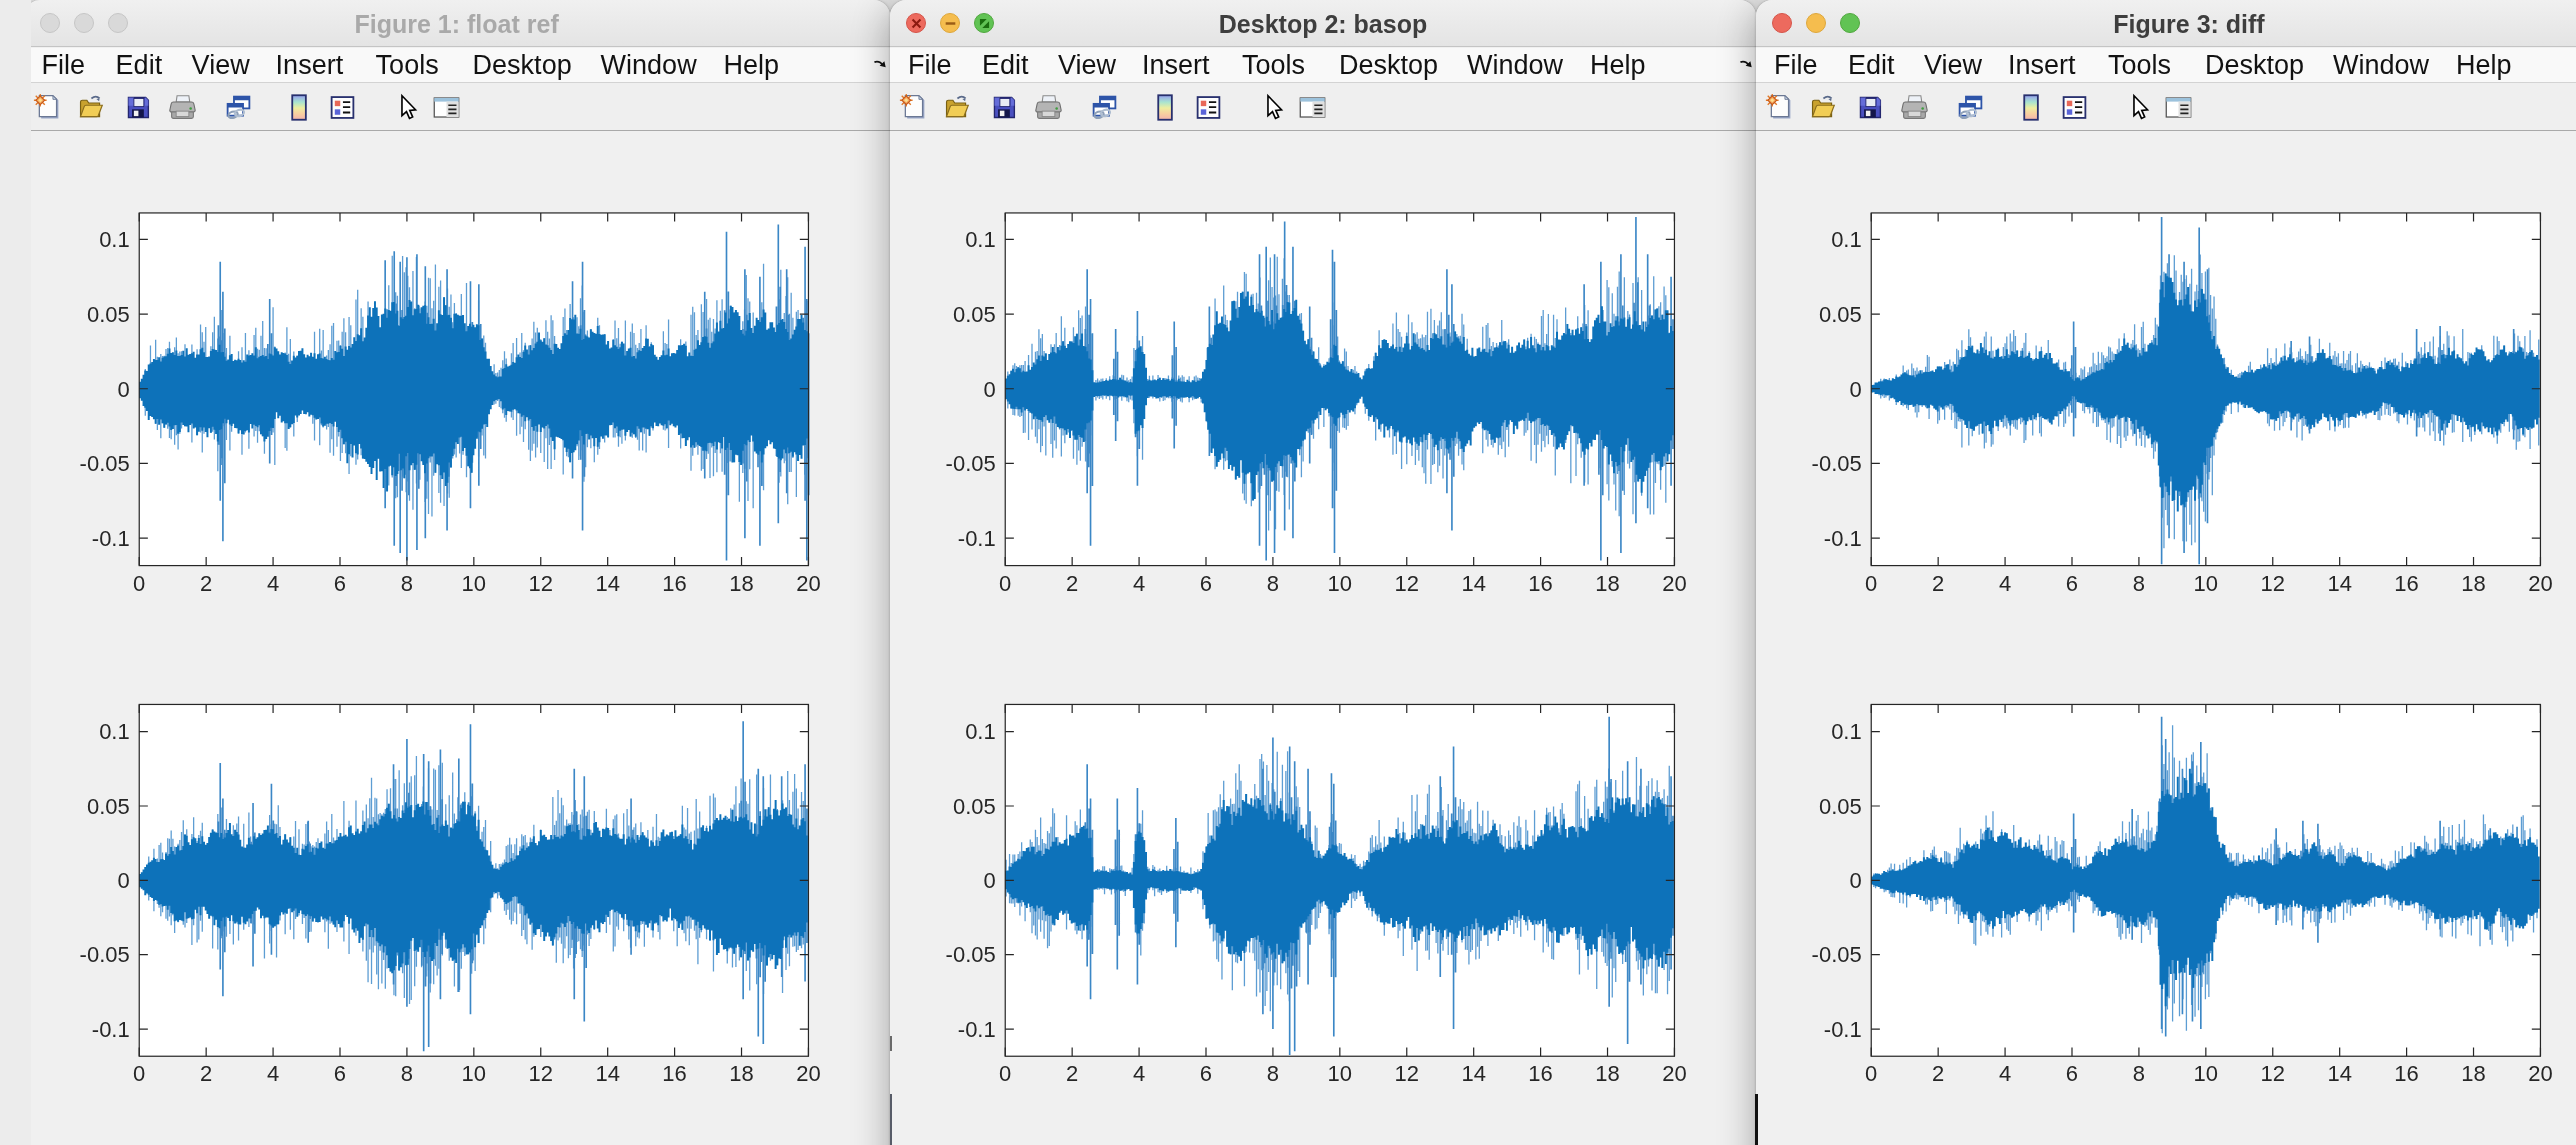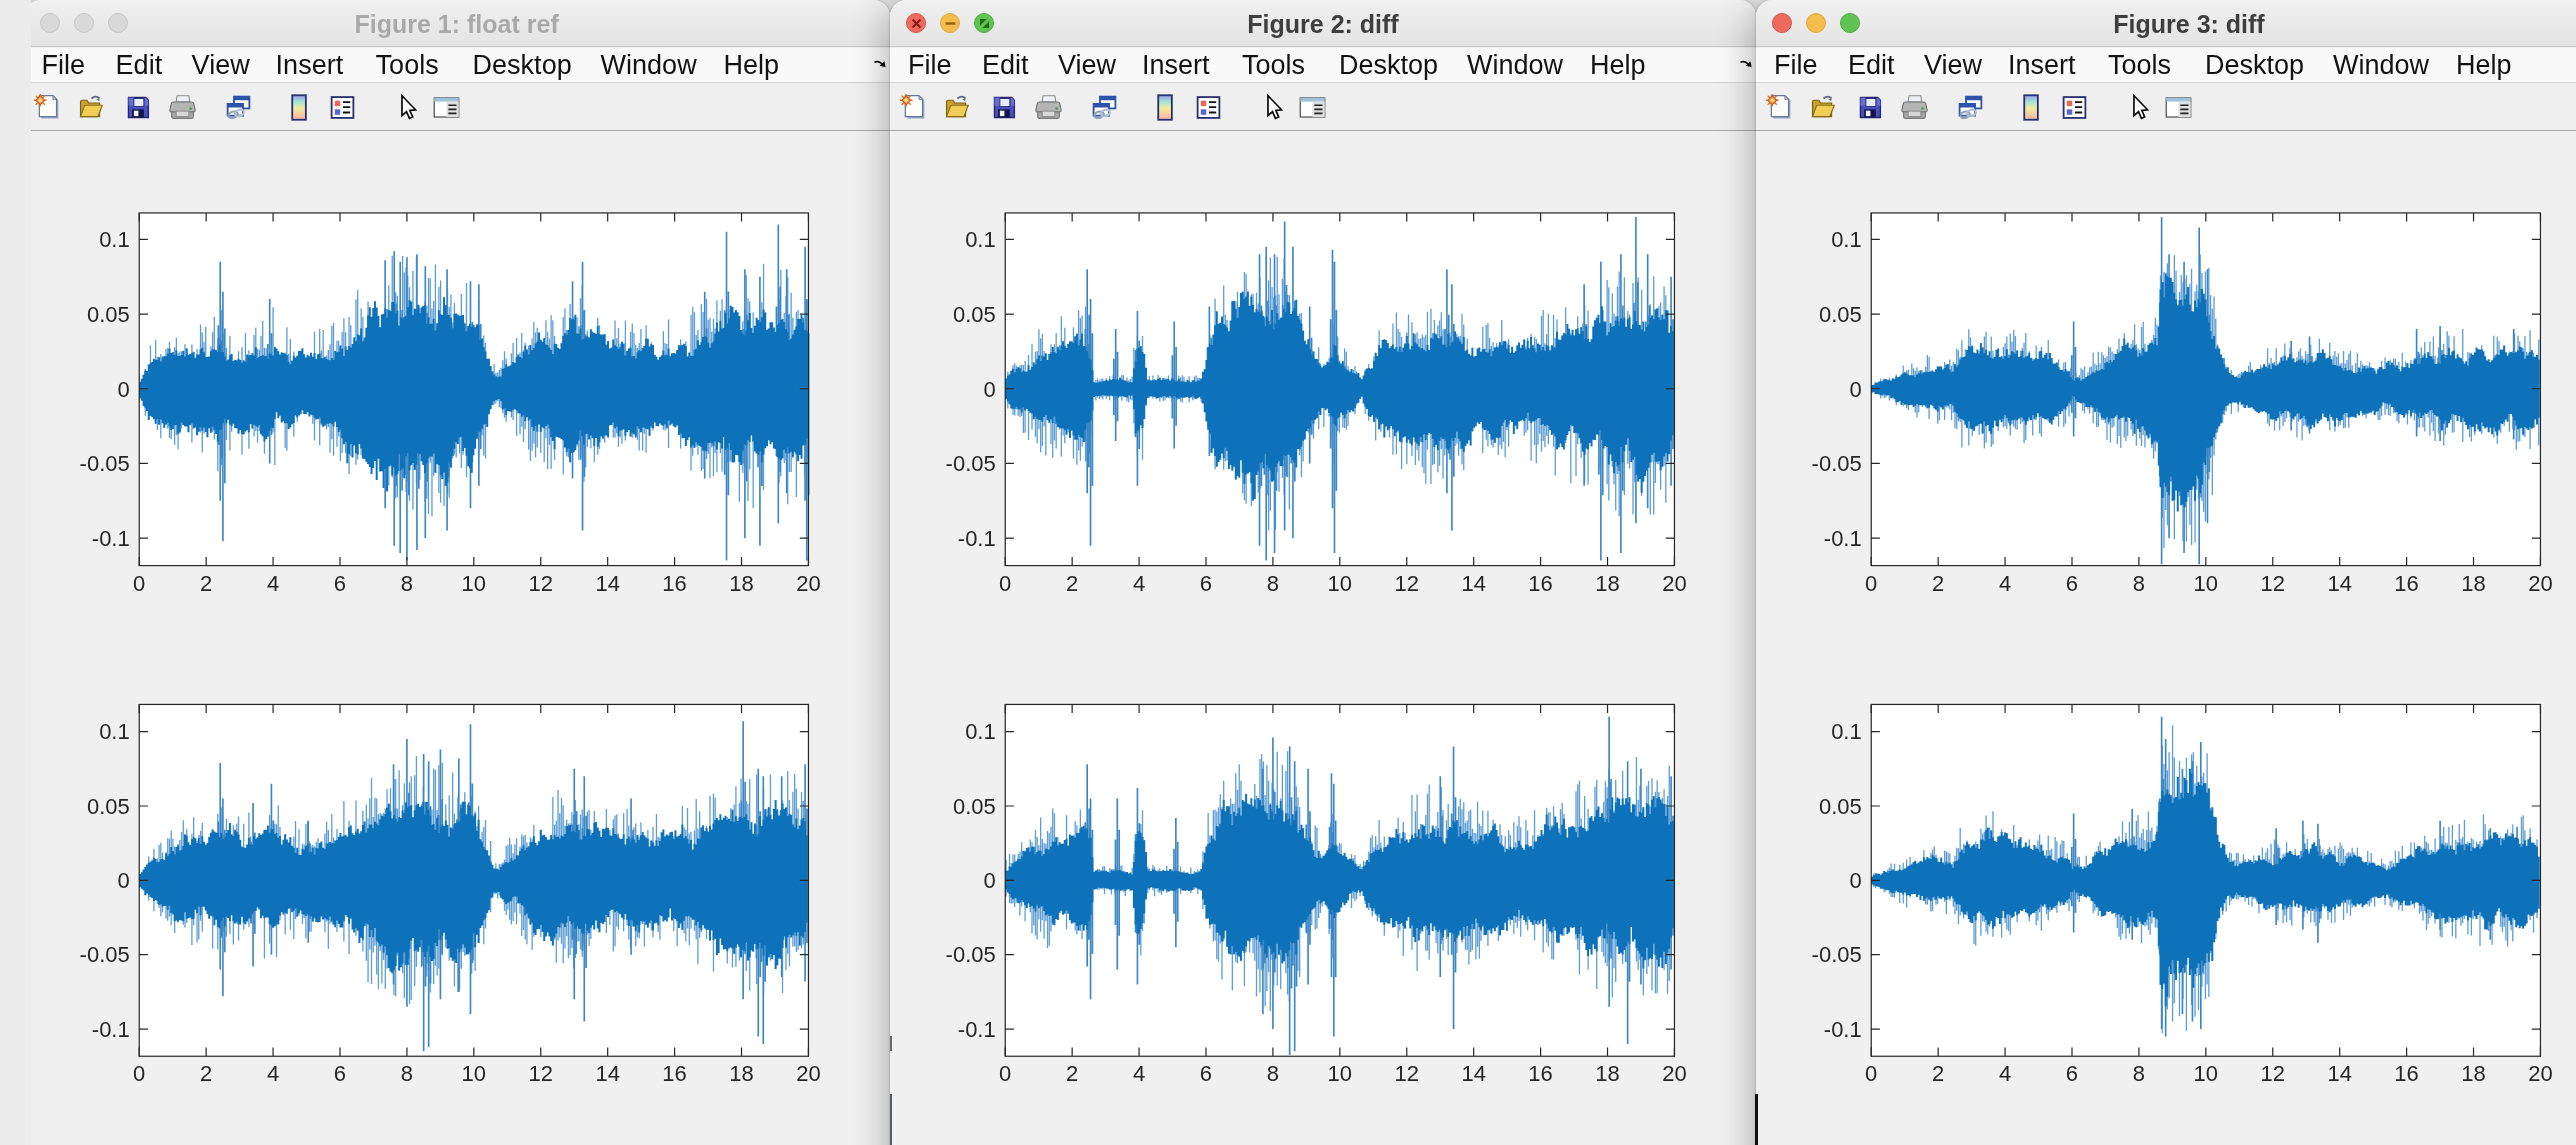--- a/index.html
+++ b/index.html
@@ -171,21 +171,21 @@
         <svg class="tlg" style="left:16px" width="21" height="21" viewBox="0 0 24 24">
           <path d="M7.5 7.5 L16.5 16.5 M16.5 7.5 L7.5 16.5" stroke="#8c1a10" stroke-width="2.4"></path>
         </svg>
         <svg class="tlg" style="left:50px" width="21" height="21" viewBox="0 0 24 24">
           <path d="M6.5 12 h11" stroke="#9a5c16" stroke-width="2.8"></path>
         </svg>
         <svg class="tlg" style="left:84px" width="21" height="21" viewBox="0 0 24 24">
           <path d="M6.8 14.5 v-7.7 h7.7z" fill="#1a6e0e"></path>
           <path d="M17.2 9.5 v7.7 h-7.7z" fill="#1a6e0e"></path>
         </svg>
-        <div class="ttl" style="color:#3e3e3e">Figure 2: diff</div>
+        <div class="ttl" style="color:#3e3e3e">Desktop 2: basop</div>
       </div>
 <div class="mbar">
         <span class="mi" style="left:18px">File</span>
         <span class="mi" style="left:92px">Edit</span>
         <span class="mi" style="left:168px">View</span>
         <span class="mi" style="left:252px">Insert</span>
         <span class="mi" style="left:352px">Tools</span>
         <span class="mi" style="left:449px">Desktop</span>
         <span class="mi" style="left:577px">Window</span>
         <span class="mi" style="left:700px">Help</span>

